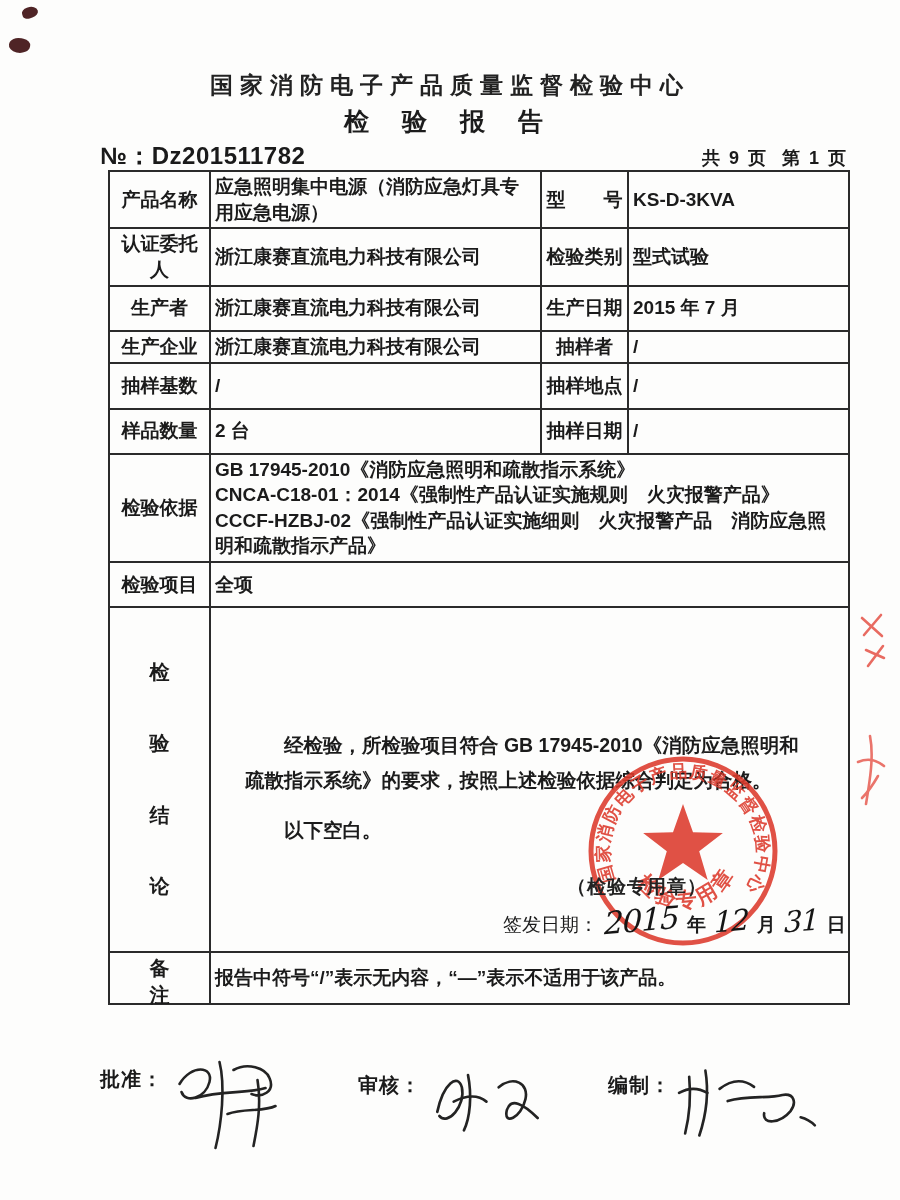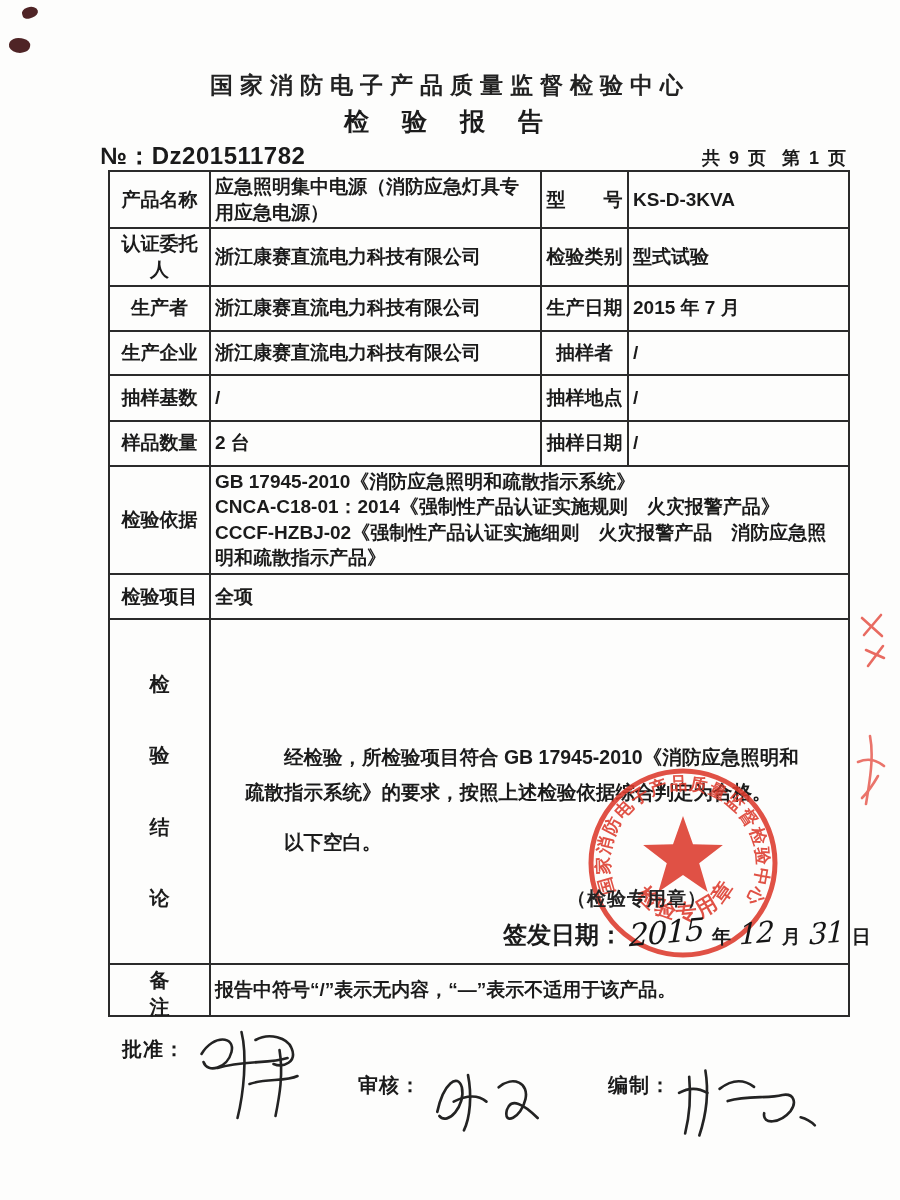--- a/index.html
+++ b/index.html
@@ -47,21 +47,21 @@
   
   .stamp-wrap{left:372px;top:143px;width:200px;height:200px;opacity:.88;pointer-events:none;}
   .stamp-caption{
     left:426px;top:266px;transform:translateX(-50%);
     font-size:19px;font-weight:700;color:#222;letter-spacing:1px;white-space:nowrap;
   }
   
   .issue-line{
     left:292px;top:292px;display:flex;align-items:baseline;white-space:nowrap;
   }
-  .issue-line .plabel{font-size:24px;font-weight:700;text-align:right;}
+  .issue-line .plabel{font-size:19px;font-weight:400;text-align:right;}
   .issue-line .suffix{font-size:19px;font-weight:700;margin:0 2px;}
   .hw{
     font-family:"DejaVu Serif",serif;font-style:italic;font-weight:400;
     font-size:31px;color:#151515;letter-spacing:-1px;
     display:inline-block;transform:rotate(-5deg) skewX(-6deg);
     margin:0 6px;
   }
   .hw.small{font-size:29px;}
   
   .sig-group{display:flex;align-items:flex-start;white-space:nowrap;}
@@ -105,21 +105,21 @@
     <td class="val">浙江康赛直流电力科技有限公司</td>
     <td class="lab">检验类别</td>
     <td class="val">型式试验</td>
   </tr>
   <tr style="height:45px">
     <td class="lab">生产者</td>
     <td class="val">浙江康赛直流电力科技有限公司</td>
     <td class="lab">生产日期</td>
     <td class="val">2015 年 7 月</td>
   </tr>
-  <tr style="height:44px">
+  <tr style="height:32px">
     <td class="lab">生产企业</td>
     <td class="val">浙江康赛直流电力科技有限公司</td>
     <td class="lab">抽样者</td>
     <td class="val">/</td>
   </tr>
   <tr style="height:46px">
     <td class="lab">抽样基数</td>
     <td class="val">/</td>
     <td class="lab">抽样地点</td>
     <td class="val">/</td>
@@ -203,21 +203,21 @@
     <path d="M25,7 L8,27"></path>
     <path d="M10,42 L28,50"></path>
     <path d="M27,38 L12,58"></path>
 </svg>
 <svg class="abs redmark" style="left:852px;top:732px;opacity:.7;" width="36" height="76" viewBox="0 0 36 76">
   <path d="M18,4 C22,24 18,48 14,72"></path>
     <path d="M6,30 Q20,24 32,34"></path>
     <path d="M26,44 Q18,58 10,66"></path>
 </svg>
 
-<div class="abs sig-group" style="left:100px;top:1022px;margin-left:22px;">
+<div class="abs sig-group" style="left:100px;top:1052px;">
   <span class="sig-label">批准：</span>
   <svg class="sig-svg" width="140" height="100" viewBox="0 0 135 100" style="margin-left:4px;">
     <path d="M10,32 C22,12 44,14 40,30 C36,46 16,52 12,40"></path>
     <path d="M50,10 C56,34 52,72 46,96"></path>
     <path d="M26,46 C52,38 78,42 96,36"></path>
     <path d="M64,18 C78,10 96,16 100,26 C106,40 92,46 82,42"></path>
     <path d="M88,28 C92,52 88,74 84,94"></path>
     <path d="M58,62 C74,56 94,60 106,54"></path>
   </svg>
 </div>

